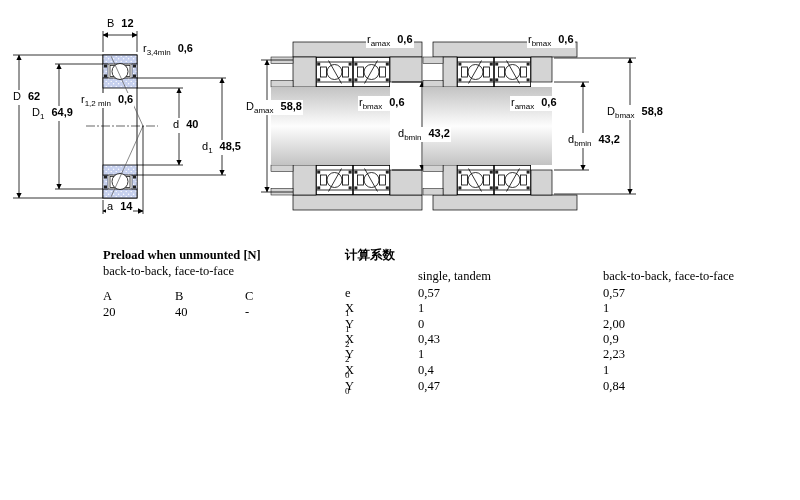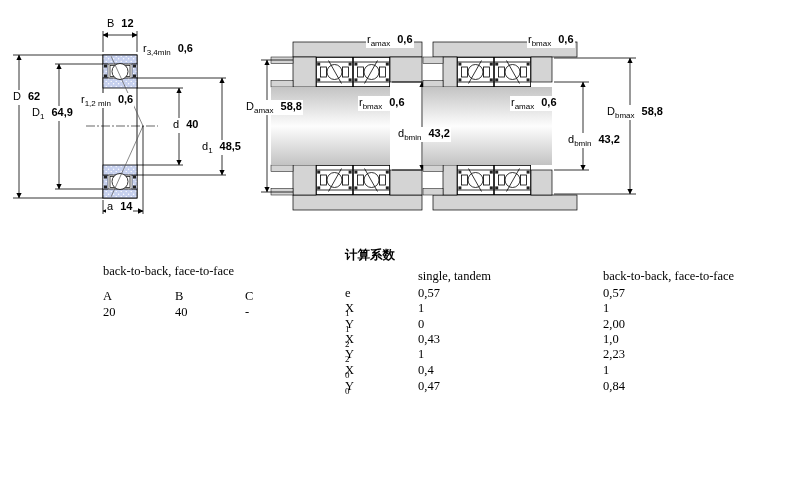--- a/index.html
+++ b/index.html
@@ -174,20 +174,21 @@
 <div class="dim" style="left:366px;top:33px"><span>r</span><sub>amax</sub><span class="v">0,6</span></div>
 <div class="dim" style="left:245px;top:100px"><span>D</span><sub>amax</sub><span class="v">58,8</span></div>
 <div class="dim" style="left:358px;top:96px"><span>r</span><sub>bmax</sub><span class="v">0,6</span></div>
 <div class="dim" style="left:397px;top:127px"><span>d</span><sub>bmin</sub><span class="v">43,2</span></div>
 
 <div class="dim" style="left:527px;top:33px"><span>r</span><sub>bmax</sub><span class="v">0,6</span></div>
 <div class="dim" style="left:510px;top:96px"><span>r</span><sub>amax</sub><span class="v">0,6</span></div>
 <div class="dim" style="left:606px;top:105px"><span>D</span><sub>bmax</sub><span class="v">58,8</span></div>
 <div class="dim" style="left:567px;top:133px"><span>d</span><sub>bmin</sub><span class="v">43,2</span></div>
 
+<div class="tbl bold" style="left:103px;top:248px">Preload when unmounted [N]</div>
 <div class="tbl" style="left:103px;top:264px">back-to-back, face-to-face</div>
 <div class="prow" style="left:103px;top:289px">
   <span class="pc0">A</span>
   <span class="pc1">B</span>
   <span class="pc2">C</span>
 </div>
 <div class="prow" style="left:103px;top:305px">
   <span class="pc0">20</span>
   <span class="pc1">40</span>
   <span class="pc2">-</span>
@@ -208,21 +209,21 @@
       <span class="fv2">1</span>
 </div>
 <div class="frow" style="top:317px">
   <span class="fl"><span>Y</span><sub>1</sub></span>
   <span class="fv1">0</span>
       <span class="fv2">2,00</span>
 </div>
 <div class="frow" style="top:332px">
   <span class="fl"><span>X</span><sub>2</sub></span>
   <span class="fv1">0,43</span>
-      <span class="fv2">1,0</span>
+      <span class="fv2">0,9</span>
 </div>
 <div class="frow" style="top:347px">
   <span class="fl"><span>Y</span><sub>2</sub></span>
   <span class="fv1">1</span>
       <span class="fv2">2,23</span>
 </div>
 <div class="frow" style="top:363px">
   <span class="fl"><span>X</span><sub>0</sub></span>
   <span class="fv1">0,4</span>
       <span class="fv2">1</span>

